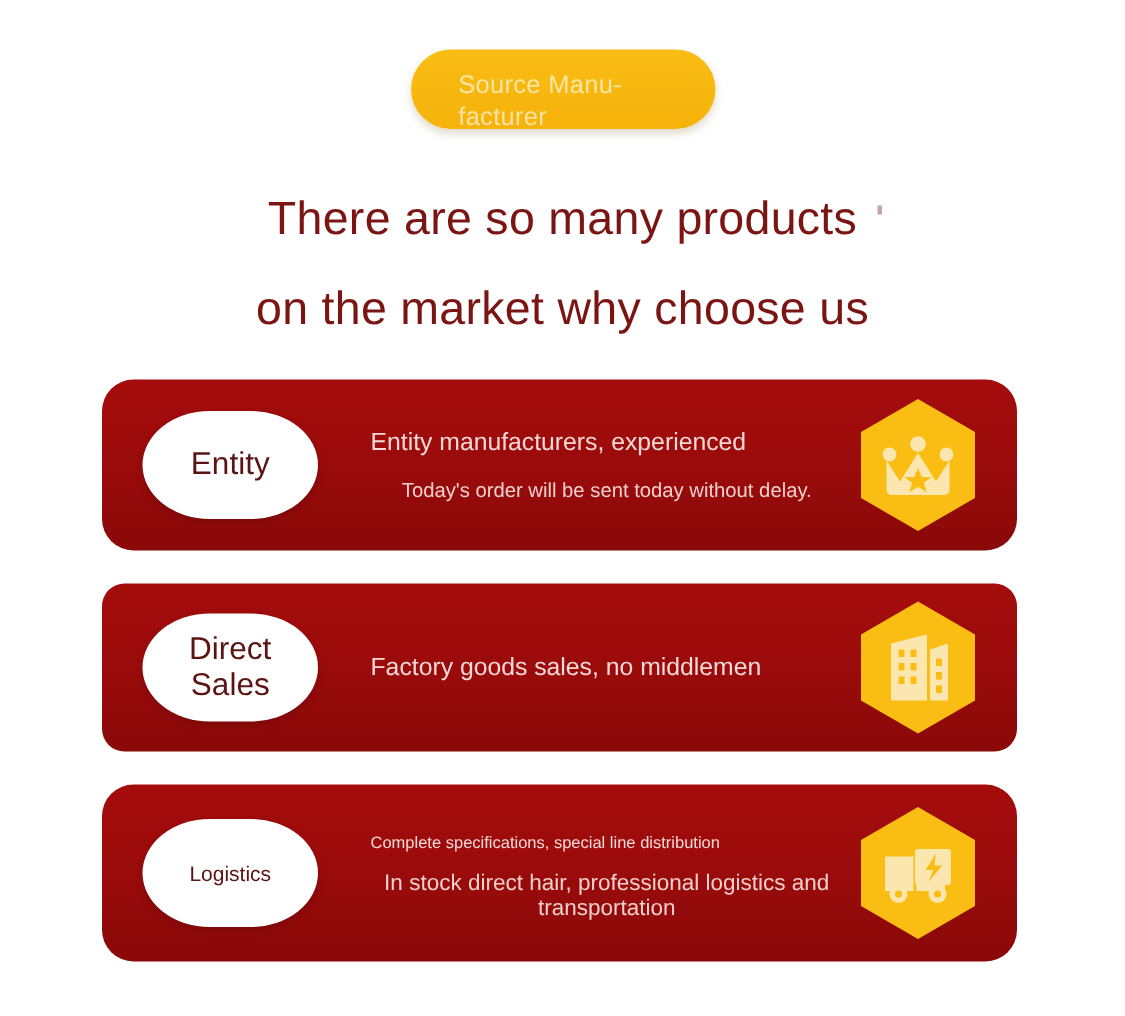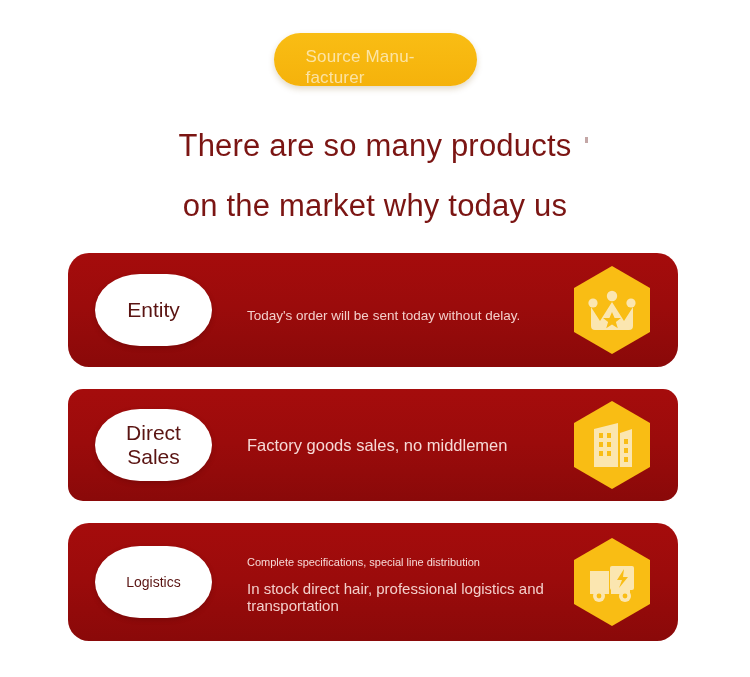--- a/index.html
+++ b/index.html
@@ -126,20 +126,21 @@
     line-height: 21px;
     font-weight: 400;
   }
   .card.c3 .title { font-size: 11px; line-height: 22px; }
   .sub {
     color: #f3cfcb;
     font-size: 13.5px;
     line-height: 18px;
     font-weight: 400;
     margin-top: 12px;
+    text-align: center;
   }
   .card.c3 .sub { margin-top: 7px; font-size: 15px; line-height: 17px; }
 
   .hex {
     flex: 0 0 auto;
     width: 84px;
     height: 92px;
     margin-right: 24px;
     position: relative;
   }
@@ -150,31 +151,32 @@
 
 <div class="badge-wrap">
   <div class="badge">
     <div class="badge-text">Source Manu-
 facturer</div>
   </div>
 </div>
 
 <div class="heading">
   <span class="hl">There are so many products</span>
-  <span class="hl">on the market why today us</span>
+  <span class="hl">on the market why choose us</span>
   <span class="artifact"></span>
 </div>
 
 <div class="cards">
 
   <div class="card c1">
     <div class="pill">
       <div class="pill-label">Entity</div>
     </div>
     <div class="body">
+      <div class="title">Entity manufacturers, experienced</div>
       <div class="sub">Today's order will be sent today without delay.</div>
     </div>
     <div class="hex">
       <svg width="84" height="92" viewBox="0 0 84 92">
         <polygon points="42,2 80,24 80,68 42,90 4,68 4,24" fill="#f9bd14"></polygon>
         <g fill="#fbe6b0">
           <circle cx="42" cy="32" r="5.2"></circle>
           <circle cx="23" cy="39" r="4.6"></circle>
           <circle cx="61" cy="39" r="4.6"></circle>
           <path d="M21 43 L30 57 L42 38 L54 57 L63 43 L63 62 Q63 66 59 66 L25 66 Q21 66 21 62 Z"></path>

